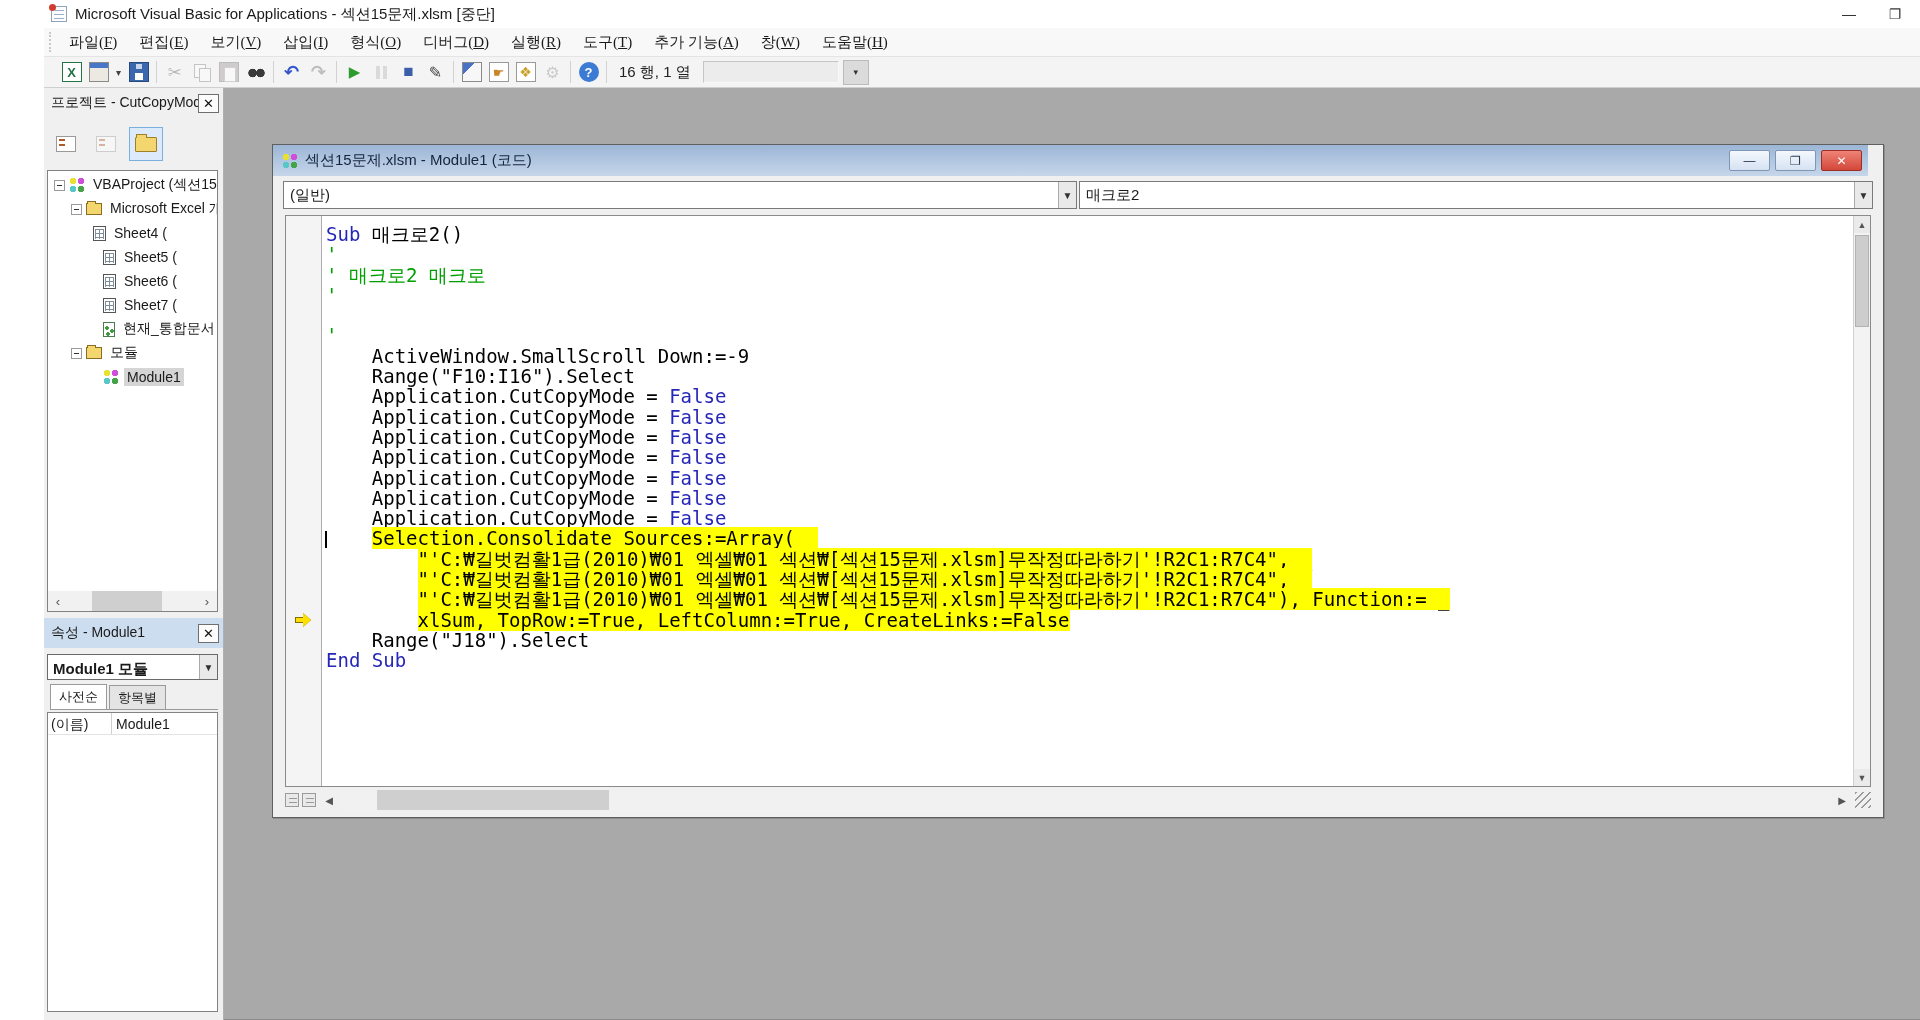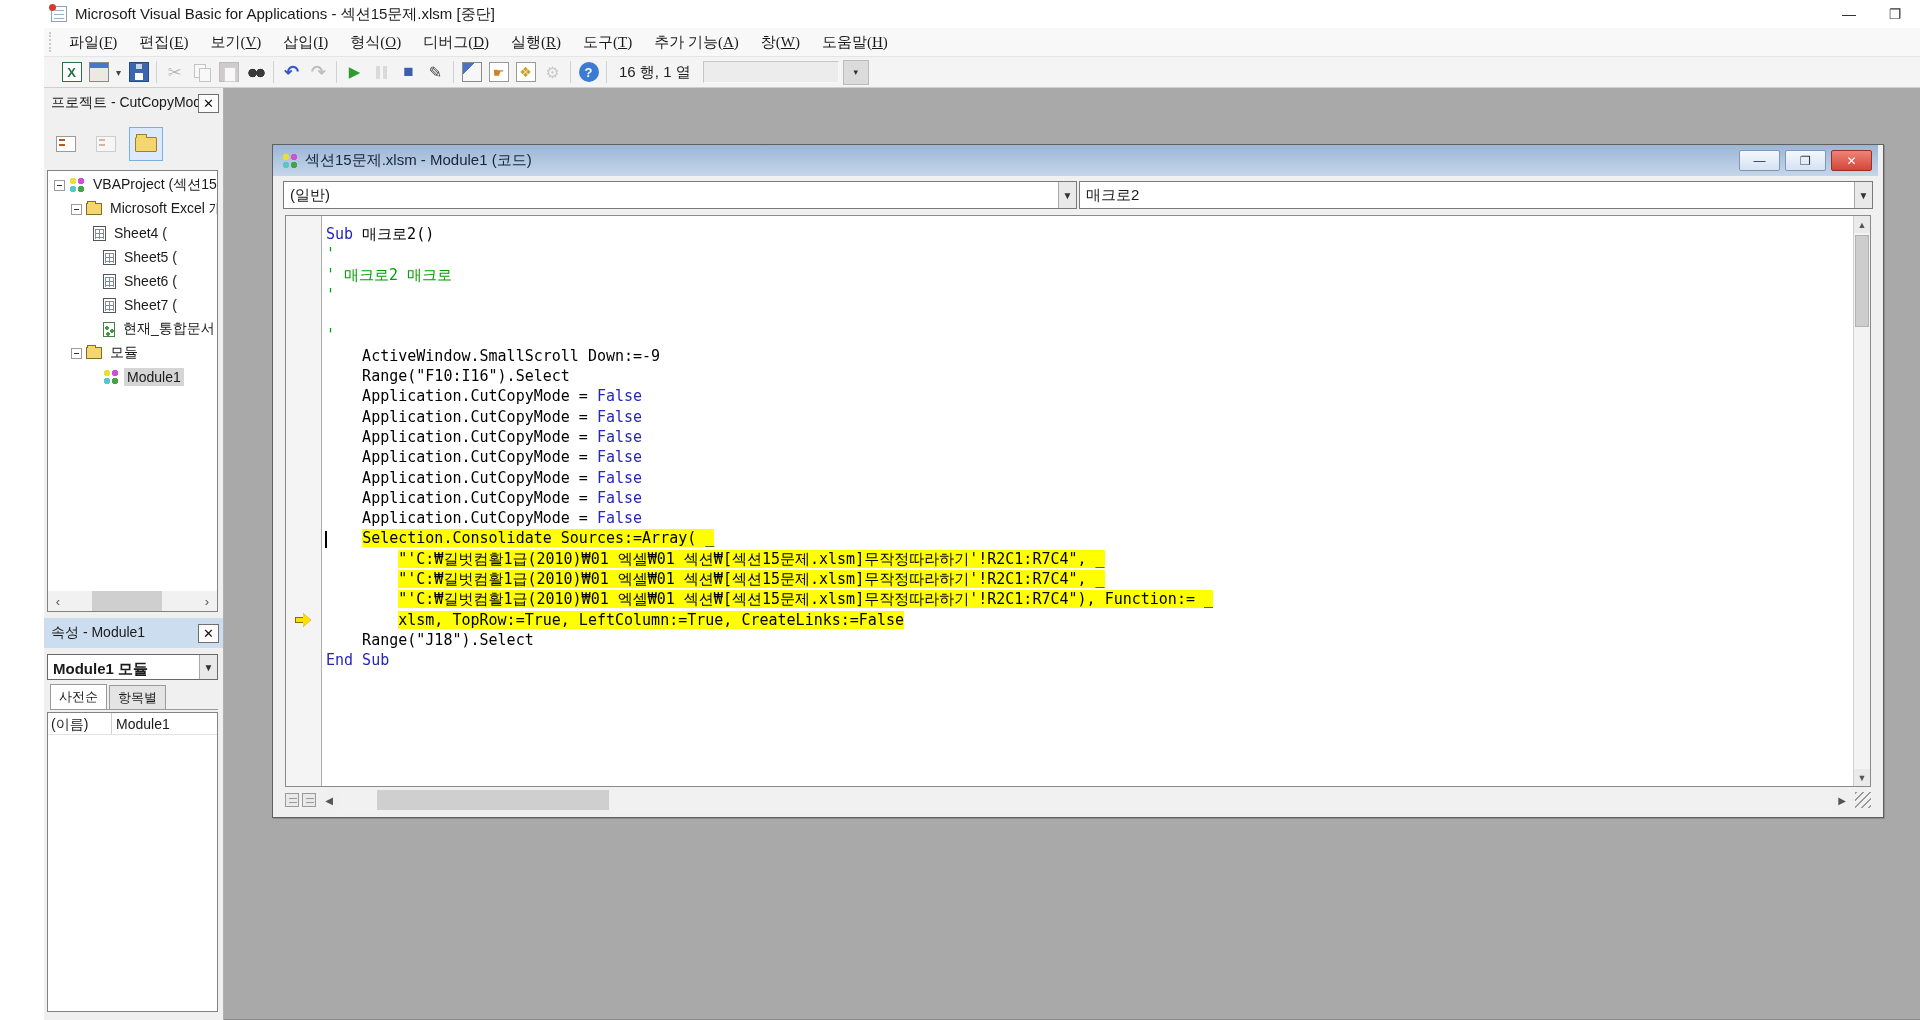--- a/index.html
+++ b/index.html
@@ -105,31 +105,31 @@
   .props-tabs { position:absolute; top:598px; left:6px; right:5px; height:24px; display:flex; align-items:flex-end; font-size:13px; border-bottom:1px solid #9a9a9a; }
   .ptab { padding:3px 8px 2px; border:1px solid #9a9a9a; border-bottom:none; margin-right:2px; background:#e4e4e4; white-space:nowrap; }
   .ptab.act { background:#fff; padding-bottom:3px; }
   .props-grid { position:absolute; top:624px; left:3px; right:5px; bottom:8px; background:#fff; border:1px solid #828282; }
   .prow { display:flex; height:22px; line-height:22px; border-bottom:1px solid #e3e3e3; font-size:14px; }
   .prow .pk { width:64px; padding-left:3px; border-right:1px solid #cfcfcf; white-space:nowrap; }
   .prow .pv { padding-left:4px; white-space:nowrap; }
 
   
   .codewin { position:absolute; left:228px; top:144px; width:1612px; height:674px; background:#f0f0f0; border:1px solid #5f5f5f; box-shadow:1px 1px 0 #8d8d8d; }
-  .cw-title { position:absolute; top:0; left:0; right:5px; height:31px; background:linear-gradient(#9cb6d6, #c6d6ea); display:flex; align-items:center; padding:0 6px 0 9px; color:#14253c; }
+  .cw-title { position:absolute; top:0; left:0; right:15px; height:31px; background:linear-gradient(#9cb6d6, #c6d6ea); display:flex; align-items:center; padding:0 6px 0 9px; color:#14253c; }
   .cw-title .ttl { margin-left:7px; white-space:nowrap; }
   .cw-btns { margin-left:auto; display:flex; gap:5px; }
   .cwb { width:41px; height:21px; border:1px solid #7f96b5; border-radius:2px; background:linear-gradient(#f4f8fd,#d6e2f2); display:flex; align-items:center; justify-content:center; font-size:12px; color:#2a3b55; }
   .cwb.close-r { background:linear-gradient(#ef8377,#d2473a); border-color:#9c2f24; color:#fff; font-weight:bold; }
   .cw-combos { position:absolute; top:36px; left:10px; right:10px; height:28px; display:flex; gap:2px; }
   .combo { flex:1; background:#fff; border:1px solid #7a7a7a; display:flex; align-items:center; }
   .combo .cv { padding-left:6px; white-space:nowrap; overflow:hidden; flex:1; }
   .cw-code { position:absolute; top:70px; left:12px; right:12px; bottom:30px; background:#fff; border:1px solid #8a8a8a; display:flex; overflow:hidden; }
   .cmargin { width:36px; background:#f4f4f4; border-right:1px solid #adadad; position:relative; flex:0 0 auto; }
-  .carea { flex:1; position:relative; overflow:hidden; font-family:"DejaVu Sans Mono","Liberation Mono",monospace; font-size:15px; }
+  .carea { flex:1; position:relative; overflow:hidden; font-family:"DejaVu Sans Mono","Liberation Mono",monospace; font-size:19px; }
   .clines { position:absolute; top:8px; left:4px; right:0; }
   .cl { height:20.3px; line-height:20.3px; white-space:pre; }
   .seg-k { color:var(--kw); }
   .seg-c { color:var(--cm); }
   .seg-n { color:#000; }
   .hl { background:var(--hl); }
   .caret { position:absolute; width:2px; height:17px; background:#000; }
   .stmt-arrow { position:absolute; left:9px; width:18px; height:14px; filter:drop-shadow(0 0 .6px #5d5000); }
   .stmt-arrow .bar { position:absolute; left:0; top:4px; width:8px; height:6px; background:#ffe000; border:1px solid #806f00; border-right:none; }
   .stmt-arrow .head { position:absolute; left:8px; top:0; width:0; height:0; border-top:7px solid transparent; border-bottom:7px solid transparent; border-left:8px solid #ffe000; }
@@ -389,21 +389,21 @@
             <div class="cl"><span class="seg-n">    Application.CutCopyMode = </span><span class="seg-k">False</span></div>
             <div class="cl"><span class="seg-n">    Application.CutCopyMode = </span><span class="seg-k">False</span></div>
             <div class="cl"><span class="seg-n">    Application.CutCopyMode = </span><span class="seg-k">False</span></div>
             <div class="cl"><span class="seg-n">    Application.CutCopyMode = </span><span class="seg-k">False</span></div>
             <div class="cl"><span class="seg-n">    Application.CutCopyMode = </span><span class="seg-k">False</span></div>
             <div class="cl"><span class="seg-n">    Application.CutCopyMode = </span><span class="seg-k">False</span></div>
             <div class="cl"><span class="seg-n">    </span><span class="seg-n hl">Selection.Consolidate Sources:=Array( _</span></div>
             <div class="cl"><span class="seg-n">        </span><span class="seg-n hl">"'C:₩길벗컴활1급(2010)₩01 엑셀₩01 섹션₩[섹션15문제.xlsm]무작정따라하기'!R2C1:R7C4", _</span></div>
             <div class="cl"><span class="seg-n">        </span><span class="seg-n hl">"'C:₩길벗컴활1급(2010)₩01 엑셀₩01 섹션₩[섹션15문제.xlsm]무작정따라하기'!R2C1:R7C4", _</span></div>
             <div class="cl"><span class="seg-n">        </span><span class="seg-n hl">"'C:₩길벗컴활1급(2010)₩01 엑셀₩01 섹션₩[섹션15문제.xlsm]무작정따라하기'!R2C1:R7C4"), Function:= _</span></div>
-            <div class="cl"><span class="seg-n">        </span><span class="seg-n hl">xlsm, TopRow:=True, LeftColumn:=True, CreateLinks:=False</span></div>
+            <div class="cl"><span class="seg-n">        </span><span class="seg-n hl">xlSum, TopRow:=True, LeftColumn:=True, CreateLinks:=False</span></div>
             <div class="cl"><span class="seg-n">    Range("J18").Select</span></div>
             <div class="cl"><span class="seg-k">End Sub</span></div>
           </div>
         <span class="caret" id="code-caret" style="top: 314.5px; left: 3px;"></span>
       </div>
       <div class="vscroll">
         <span class="vs-up">▲</span>
         <span class="vs-thumb"></span>
         <span class="vs-dn">▼</span>
       </div>

